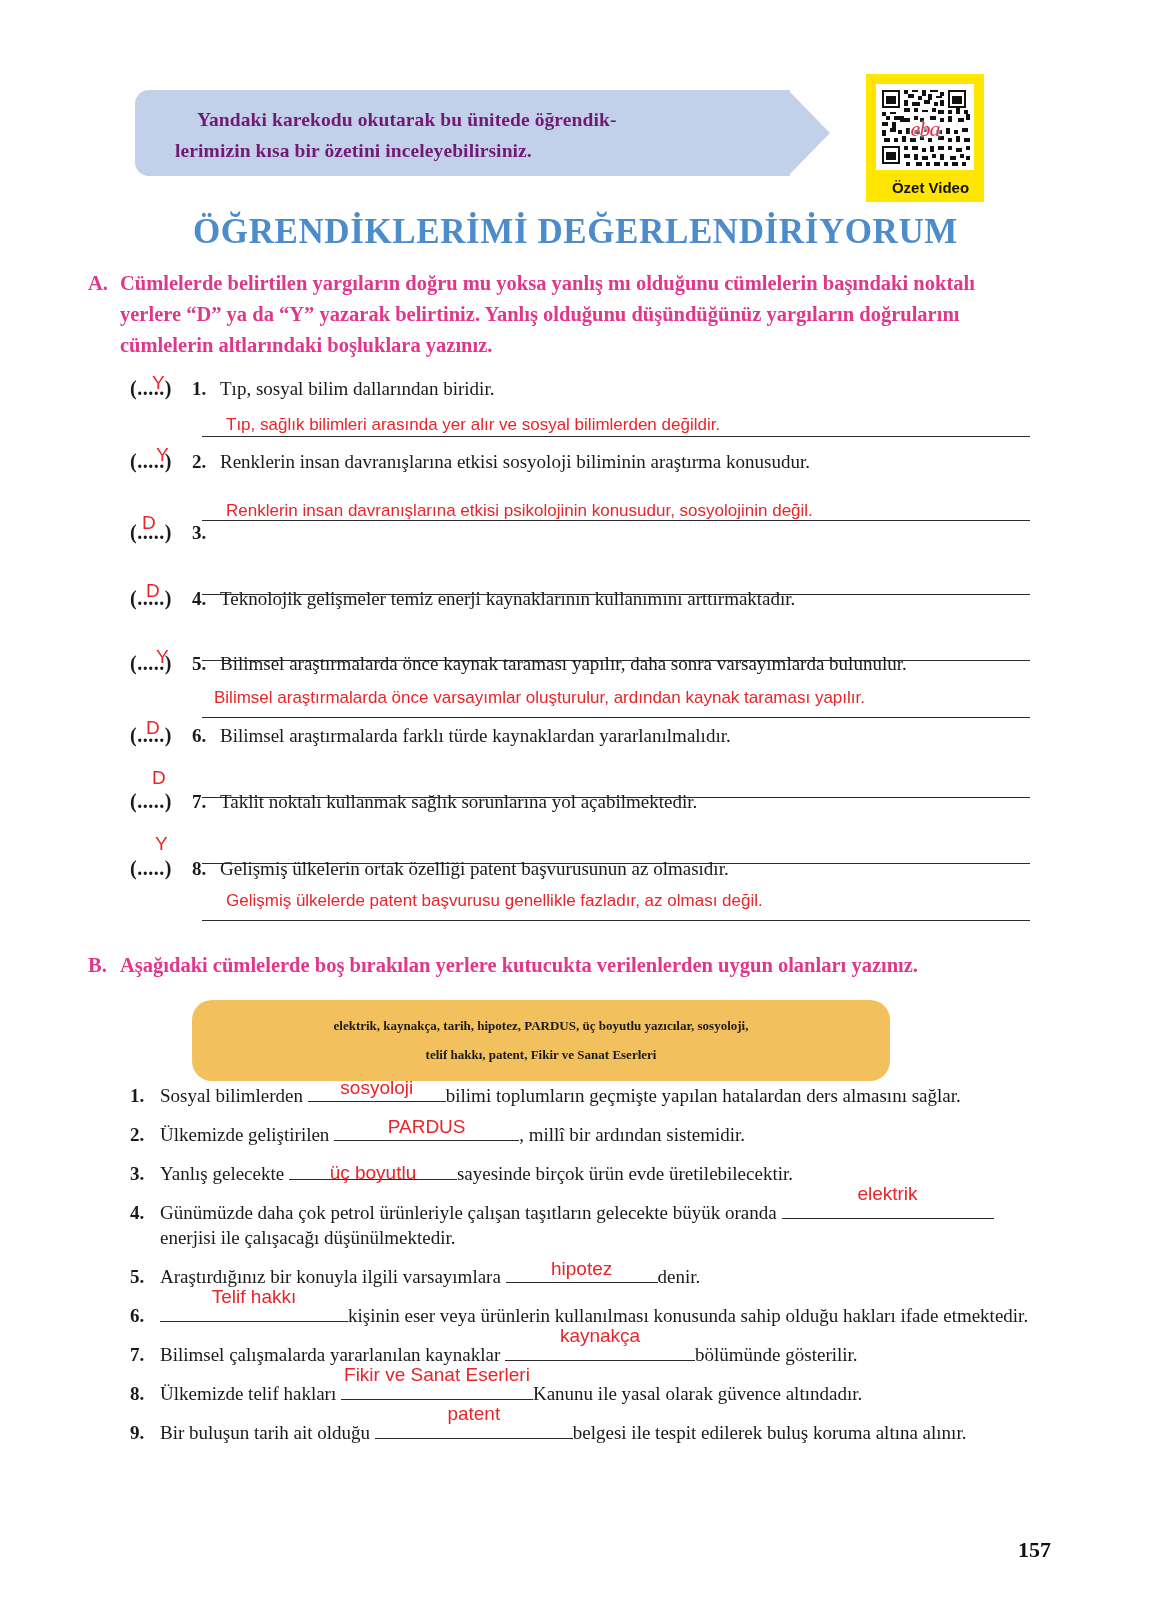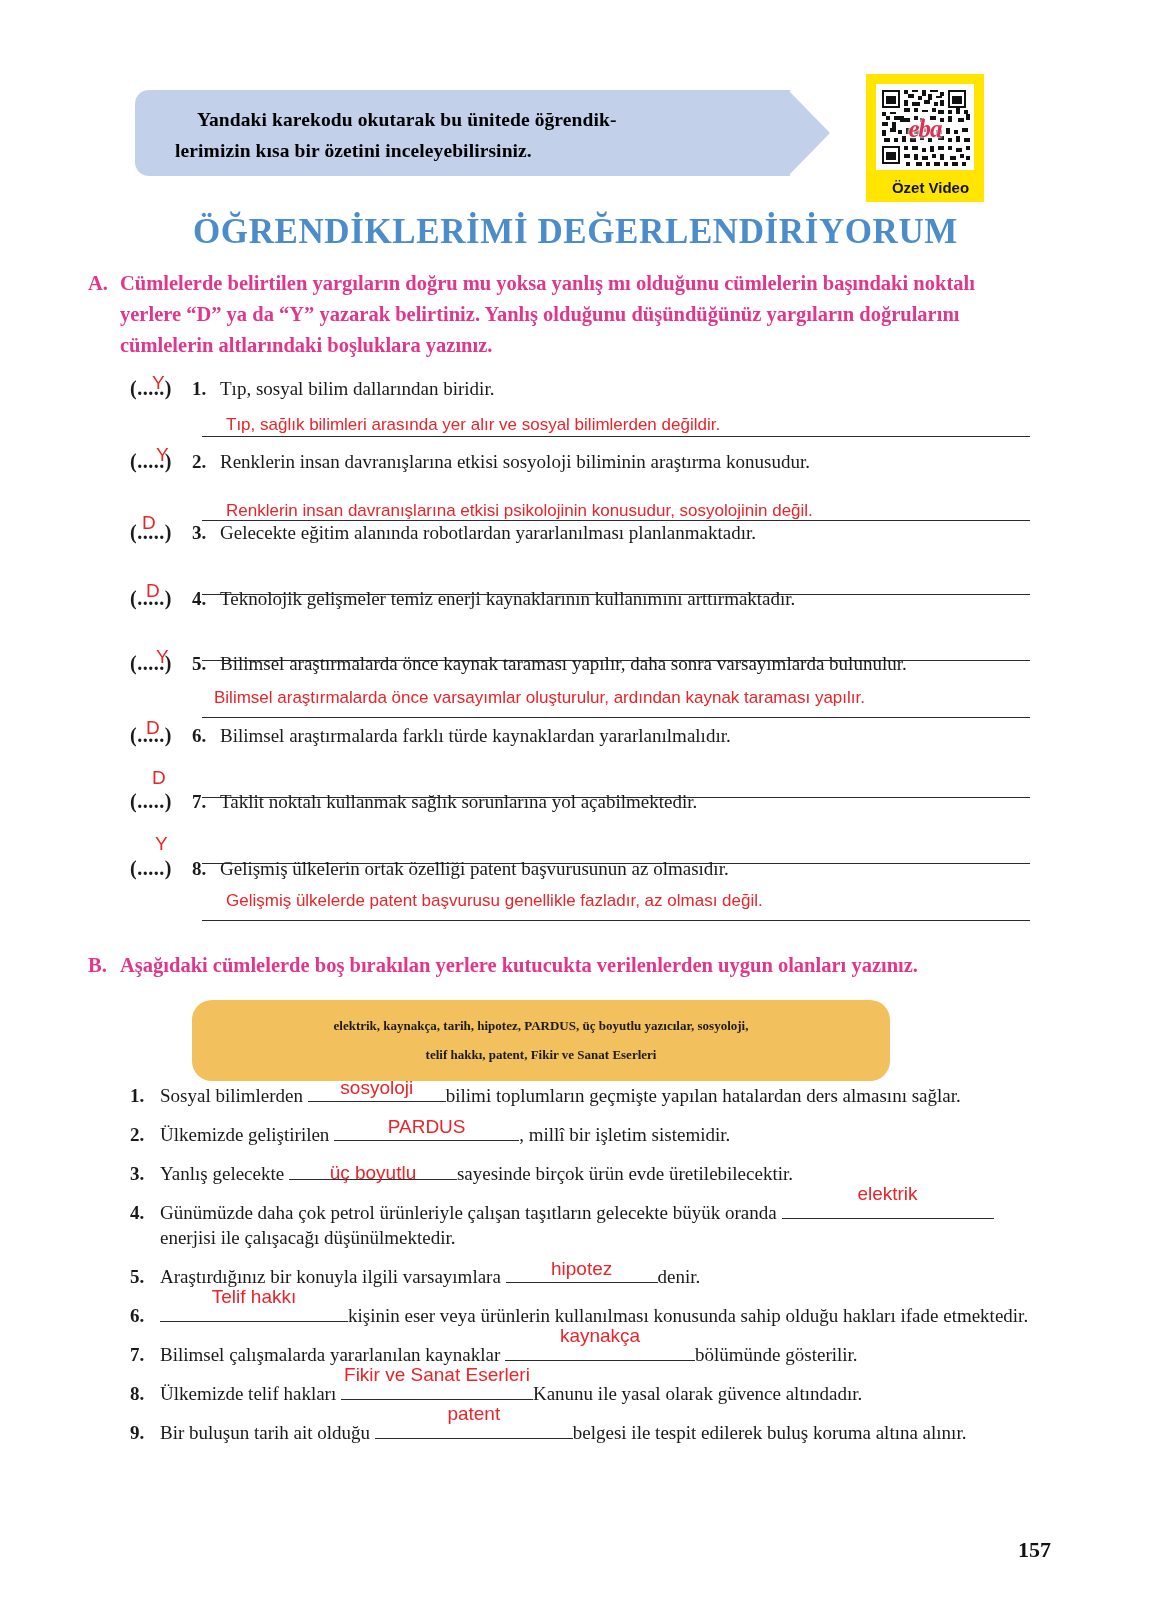--- a/index.html
+++ b/index.html
@@ -42,21 +42,21 @@
     width: 0; height: 0;
     border-top: 43px solid transparent;
     border-bottom: 43px solid transparent;
     border-left: 42px solid #c3d0ea;
   }
   .callout-text {
     font-family: "Liberation Serif", serif;
     font-weight: bold;
     font-size: 19.5px;
     line-height: 31px;
-    color: #000000;
+    color: #701a75;
     letter-spacing: .1px;
   }
   .callout-text .ind { display: inline-block; width: 22px; }
 
   .qr-block {
     position: absolute;
     left: 866px;
     top: 74px;
     width: 118px;
     height: 128px;
@@ -72,22 +72,22 @@
     background: #ffffff;
   }
   .qr-svg { display: block; }
   .eba-logo {
     position: absolute;
     left: 50%;
     top: 52%;
     transform: translate(-50%,-50%);
     font-family: "Liberation Serif", serif;
     font-style: italic;
-    font-weight: bold;
-    font-size: 25px;
+    font-weight: normal;
+    font-size: 22px;
     color: #e03050;
     letter-spacing: -1px;
     text-shadow: 0 0 2px #fff, 0 0 3px #fff, 0 0 4px #fff;
   }
   .qr-caption {
     position: absolute;
     left: 0; bottom: 6px;
     width: 129px;
     text-align: center;
     font-family: "Liberation Sans", sans-serif;
@@ -421,21 +421,20 @@
   </div>
 </div>
 
 <div class="section" style="left:130px; top:519px; width:900px;">
   <div class="qa-row">
     <div class="paren">
       <span>(.....)</span>
       <span class="ans left">D</span>
     </div>
     <div class="qnum">3.</div>
-    <div class="qtext">Gelecekte eğitim alanında robotlardan yararlanılması planlanmaktadır.</div>
   </div>
   <div class="answer-line empty" style="margin-left:72px; width:828px; height:48px;">
     
   </div>
 </div>
 
 <div class="section" style="left:130px; top:585px; width:900px;">
   <div class="qa-row">
     <div class="paren">
       <span>(.....)</span>
@@ -528,21 +527,21 @@
       </span><span>bilimi toplumların geçmişte yapılan hatalardan ders almasını sağlar.</span>
     </div>
   </div>
 
   <div class="fill-row">
     <div class="fill-num">2.</div>
     <div class="fill-text">
       <span>Ülkemizde geliştirilen</span>
       <span class="blank" style="width:185px;">
         <span class="written raise">PARDUS</span>
-      </span><span>, millî bir işletim sistemidir.</span>
+      </span><span>, millî bir ardından sistemidir.</span>
     </div>
   </div>
 
   <div class="fill-row">
     <div class="fill-num">3.</div>
     <div class="fill-text">
       <span>Yanlış gelecekte</span>
       <span class="blank" style="width:168px;">
         <span class="written sink">üç boyutlu</span>
       </span><span>sayesinde birçok ürün evde üretilebilecektir.</span>

